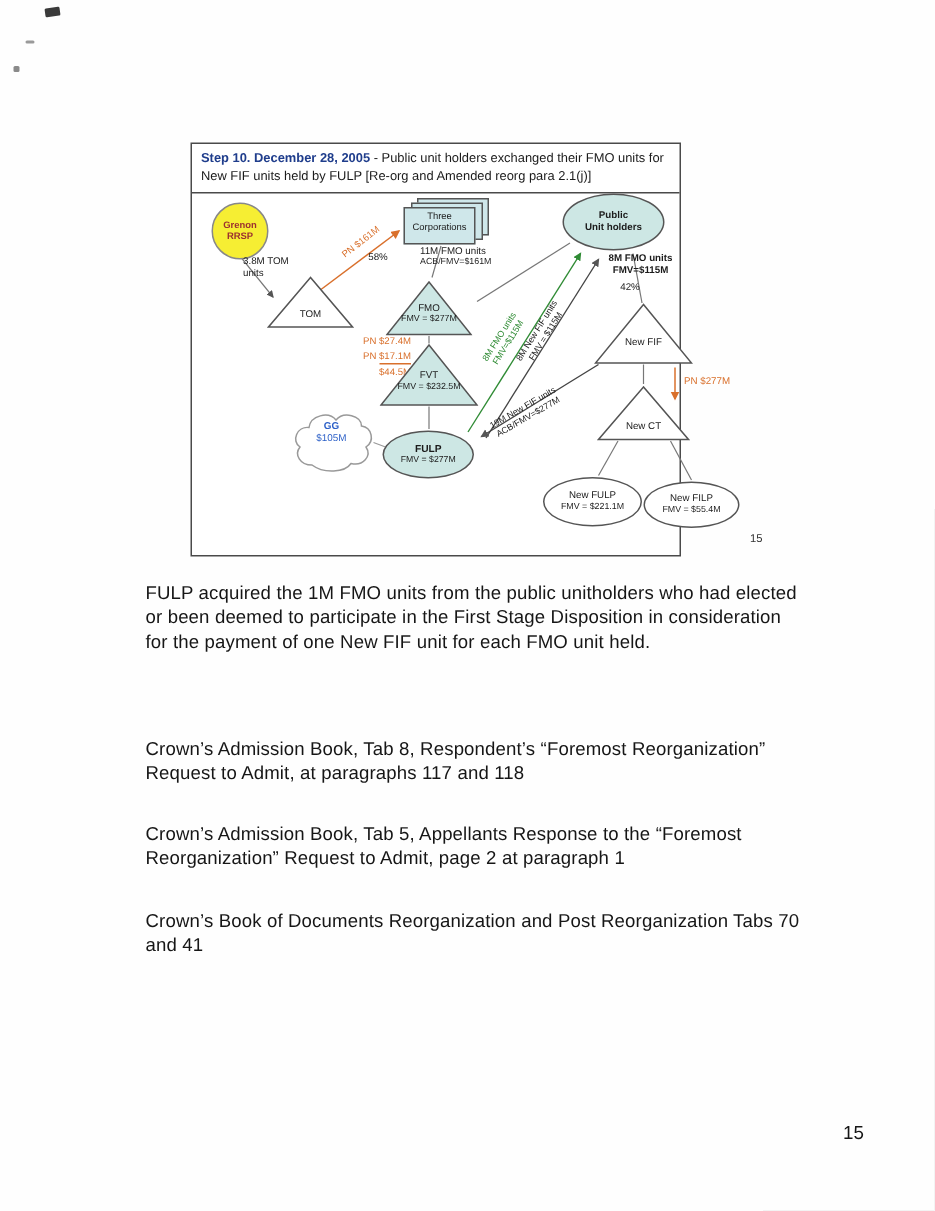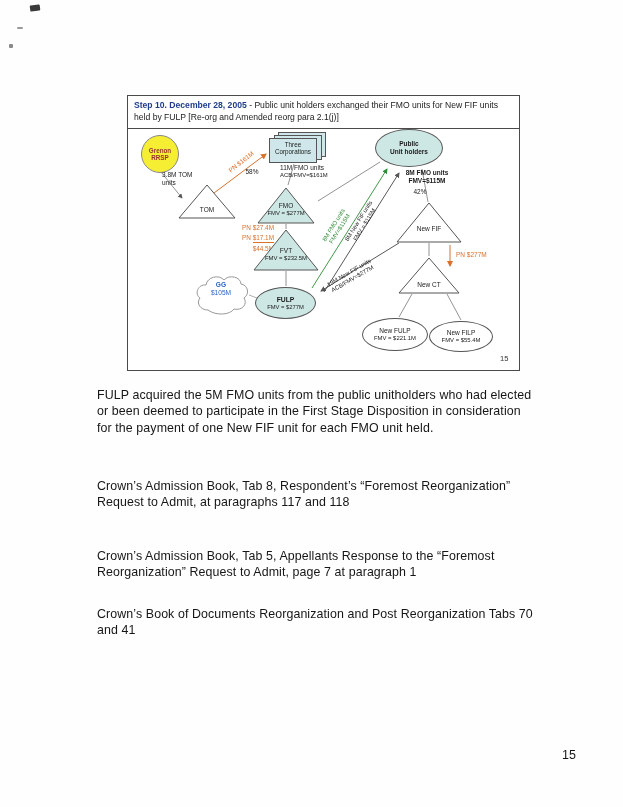--- a/index.html
+++ b/index.html
@@ -9,21 +9,21 @@
     position:relative; width:623px; height:807px; margin:0 auto;
     background:#fefefe; overflow:hidden; color:#1b1b1b;
   }
   .abs { position:absolute; }
 
   
   .artifact { position:absolute; background:#3a3a3a; border-radius:1px; }
 
   
   .diagram {
-    position:absolute; left:127px; top:95px; width:393px; height:276px;
+    position:absolute; left:127px; top:95px; width:327px; height:276px;
     border:1px solid #4a4a4a; background:#ffffff; font-family:"Liberation Sans", sans-serif;
   }
   .diagram .hdr {
     position:absolute; left:0; top:0; right:0; height:33px;
     border-bottom:1px solid #4a4a4a; padding:3px 6px 2px 6px;
     font-size:8.6px; line-height:1.4; color:#1b1b1b;
   }
   .diagram .hdr b { color:#1f3d8c; font-weight:bold; }
 
   .connectors { position:absolute; left:0; top:0; pointer-events:none; }
@@ -224,19 +224,19 @@
     </div>
 
     <div class="ellipse" style="left:301px;top:225px;width:64px;height:31px">
       <div>New FILP</div>
       <div class="sm" style="font-size:5.9px">FMV = $55.4M</div>
     </div>
 
     <div class="diagram-pageref" style="left:372px;top:258px">15</div>
   </div>
 
-  <p class="body-para" style="left:97px;top:387px;width:438px">FULP acquired the 5M FMO units from the public unitholders who had elected or been deemed to participate in the First Stage Disposition in consideration for the payment of one New FIF unit for each FMO unit held.</p>
-  <p class="body-para" style="left:97px;top:478px;width:440px">Crown’s Admission Book, Tab 8, Respondent’s “Foremost Reorganization” Request to Admit, at paragraphs 117 and 118</p>
-  <p class="body-para" style="left:97px;top:548px;width:440px">Crown’s Admission Book, Tab 5, Appellants Response to the “Foremost Reorganization” Request to Admit, page 7 at paragraph 1</p>
+  <p class="body-para" style="left:97px;top:387px;width:438px">FULP acquired the 1M FMO units from the public unitholders who had elected or been deemed to participate in the First Stage Disposition in consideration for the payment of one New FIF unit for each FMO unit held.</p>
+  <p class="body-para" style="left:97px;top:491px;width:440px">Crown’s Admission Book, Tab 8, Respondent’s “Foremost Reorganization” Request to Admit, at paragraphs 117 and 118</p>
+  <p class="body-para" style="left:97px;top:548px;width:440px">Crown’s Admission Book, Tab 5, Appellants Response to the “Foremost Reorganization” Request to Admit, page 2 at paragraph 1</p>
   <p class="body-para" style="left:97px;top:606px;width:440px">Crown’s Book of Documents Reorganization  and Post Reorganization  Tabs 70 and 41</p>
 
   <div class="page-number" style="left:562px;top:748px">15</div>
 </div>
 
 </body></html>

